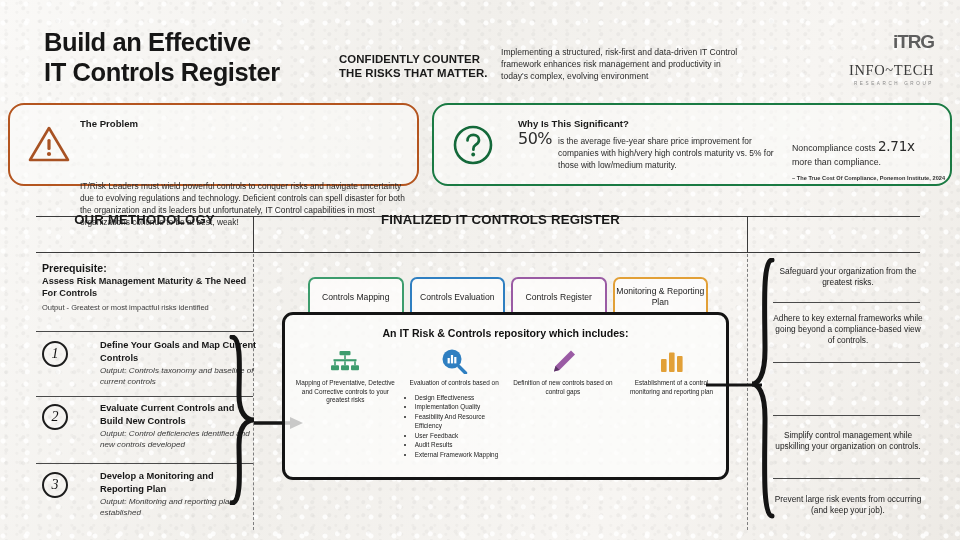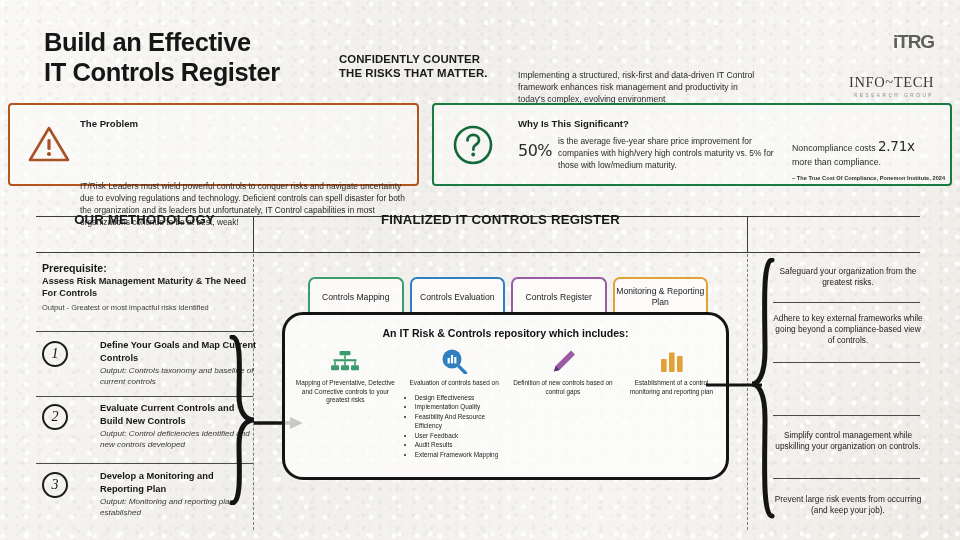--- a/index.html
+++ b/index.html
@@ -28,56 +28,56 @@
     position: absolute; left: 44px; top: 27px;
     font-size: 25.5px; font-weight: bold; line-height: 1.18;
     letter-spacing: -0.4px; color: #161616;
   }
   .hdr-kicker {
     position: absolute; left: 339px; top: 52px;
     font-size: 11.4px; font-weight: bold; line-height: 1.25;
     letter-spacing: .1px; color: #1a1a1a;
   }
   .hdr-lede {
-    position: absolute; left: 518px; top: 46px;
-    font-size: 8.6px; line-height: 1.42; color: #2b2b2b; width: 240px; margin-top: 23px;
+    position: absolute; left: 501px; top: 46px;
+    font-size: 8.6px; line-height: 1.42; color: #2b2b2b; width: 240px;
   }
   .logo-wrap { position: absolute; right: 26px; top: 31px; text-align: right; }
   .logo-itrg {
     font-size: 19px; font-weight: bold; letter-spacing: -1.1px;
     color: #5e5e5e; font-family: Liberation Sans, sans-serif;
   }
   .logo-info {
-    margin-top: 21px;
+    margin-top: 9px;
     font-family: "Liberation Serif", serif;
     font-size: 14.5px; letter-spacing: .6px; color: #3a3a3a;
   }
   .logo-sub {
     font-size: 4.6px; letter-spacing: 2.6px; color: #8a8a8a; margin-top: 2px;
   }
 
   
   .box {
-    position: absolute; border-radius: 4px; border: 2.6px solid;
+    position: absolute; border-radius: 16px; border: 2.6px solid;
     background: rgba(252,251,249,.55);
   }
   .box-problem { left: 8px; top: 103px; width: 411px; height: 83px; border-color: #b4551f; }
   .box-signif  { left: 432px; top: 103px; width: 520px; height: 83px; border-color: #1a7a43; }
 
   .box-icon { position: absolute; left: 16px; top: 17px; width: 46px; height: 46px; }
   .box-head {
     position: absolute; left: 70px; top: 13px;
     font-size: 9.6px; font-weight: bold; color: #1a1a1a;
   }
   .box-body {
     position: absolute; left: 70px; top: 27px;
     font-size: 8.4px; line-height: 1.43; color: #2a2a2a; margin-top: 48px;
   }
   .box-signif .box-head { left: 84px; }
-  .stat-row { position: absolute; left: 84px; top: 26px; display: flex; align-items: center; }
+  .stat-row { position: absolute; left: 84px; top: 26px; display: flex; align-items: flex-start; }
   .stat-big {
     font-size: 16px; color: #2c2c2c; line-height: 1; margin-right: 6px;
     font-family: "DejaVu Sans", sans-serif; letter-spacing: -.5px;
   }
   .stat-txt { font-size: 8.4px; line-height: 1.43; color: #2a2a2a; width: 235px; padding-top: 4px; }
   .cost-blk { position: absolute; left: 358px; top: 32px; width: 160px; }
   .cost-line { font-size: 8.8px; color: #2a2a2a; line-height: 1.38; }
   .cost-big { font-size: 13.5px; font-family: "DejaVu Sans", sans-serif; letter-spacing: -.3px; }
   .cost-src { font-size: 5.6px; font-weight: bold; color: #303030; margin-top: 7px; letter-spacing: .05px; }
 
@@ -126,21 +126,21 @@
   .tab {
     flex: 1; height: 38px; border-radius: 7px 7px 0 0;
     border: 2.4px solid; border-bottom: none;
     background: rgba(253,252,250,.88);
     display: flex; align-items: center; justify-content: center;
     text-align: center; font-size: 8.6px; line-height: 1.28; color: #1c1c1c;
   }
 
   .center-box {
     position: absolute; left: 282px; top: 312px; width: 447px; height: 168px;
-    border: 3.2px solid #141414; border-radius: 21px;
+    border: 3.2px solid #141414; border-radius: 11px;
     background: rgba(253,252,251,.78);
   }
   .cb-title {
     position: absolute; top: 12px; left: 0; width: 100%;
     text-align: center; font-size: 10.6px; font-weight: bold; color: #111;
   }
   .cb-cols { position: absolute; top: 33px; left: 6px; width: 435px; display: flex; }
   .cb-col { flex: 1; text-align: center; padding: 0 3px; }
   .cb-ico { height: 26px; display: flex; align-items: flex-end; justify-content: center; }
   .cb-cap { font-size: 6.4px; line-height: 1.35; color: #232323; margin-top: 5px; }

